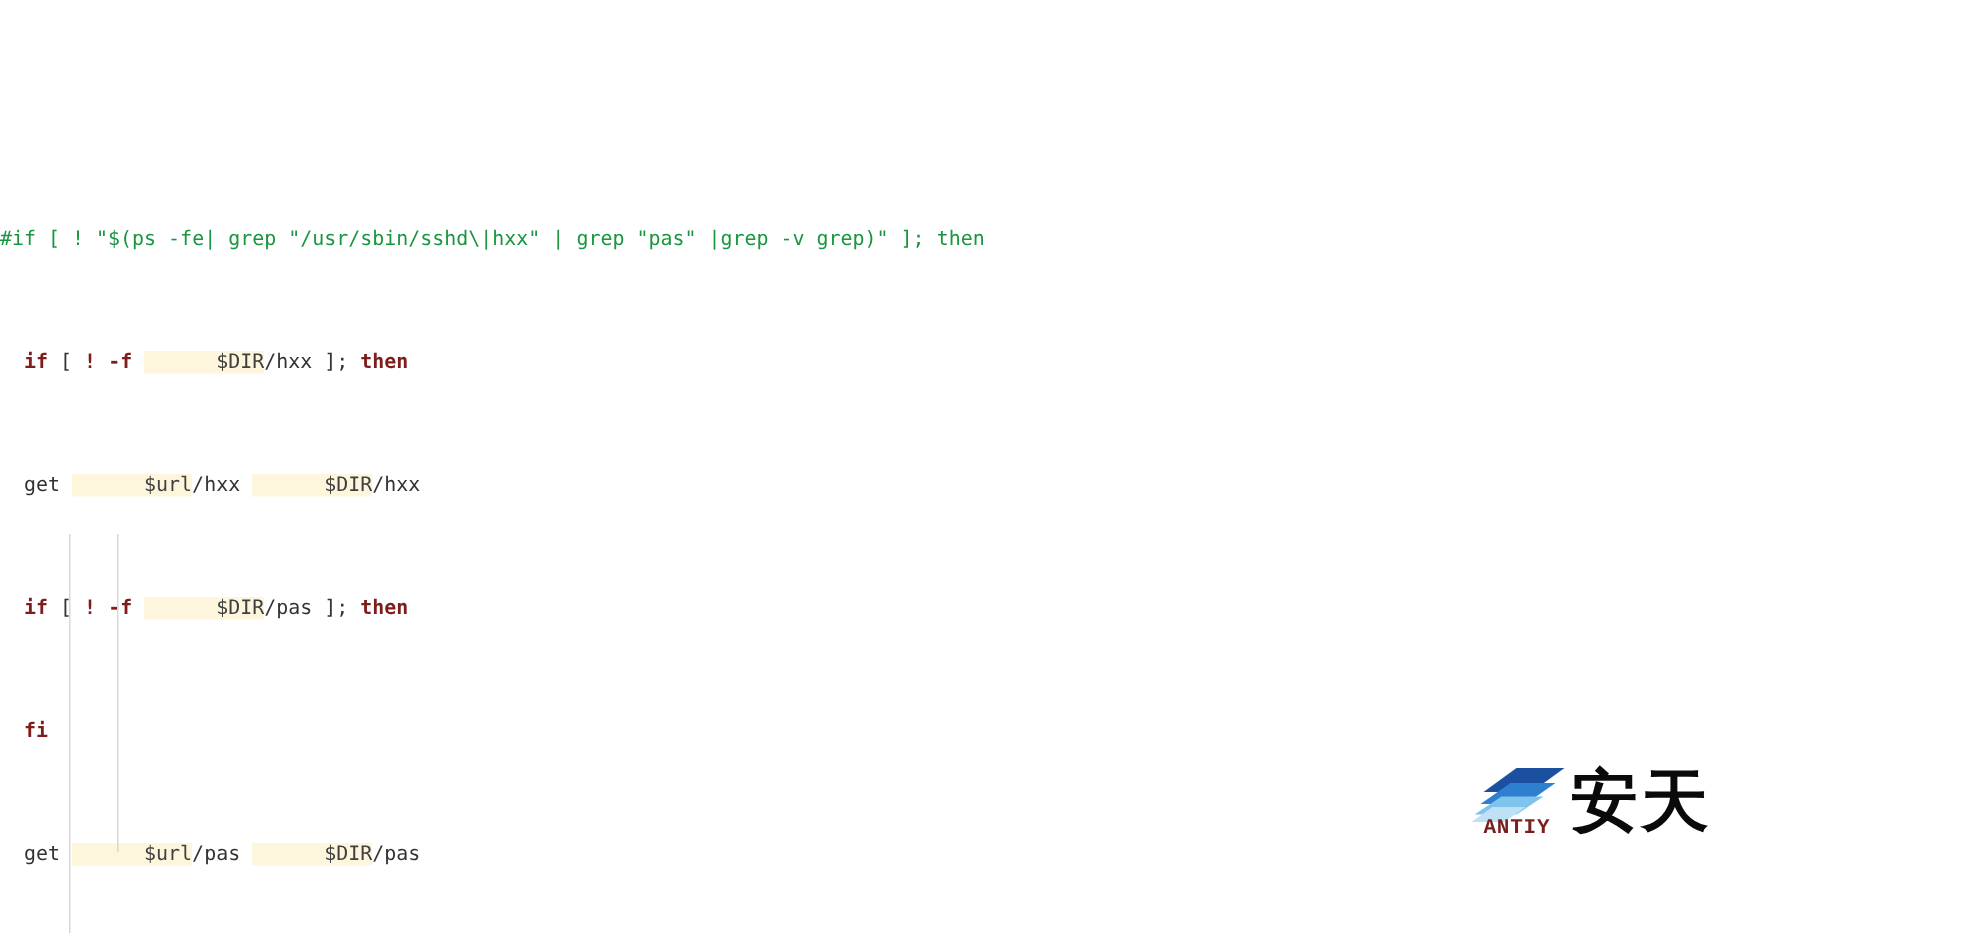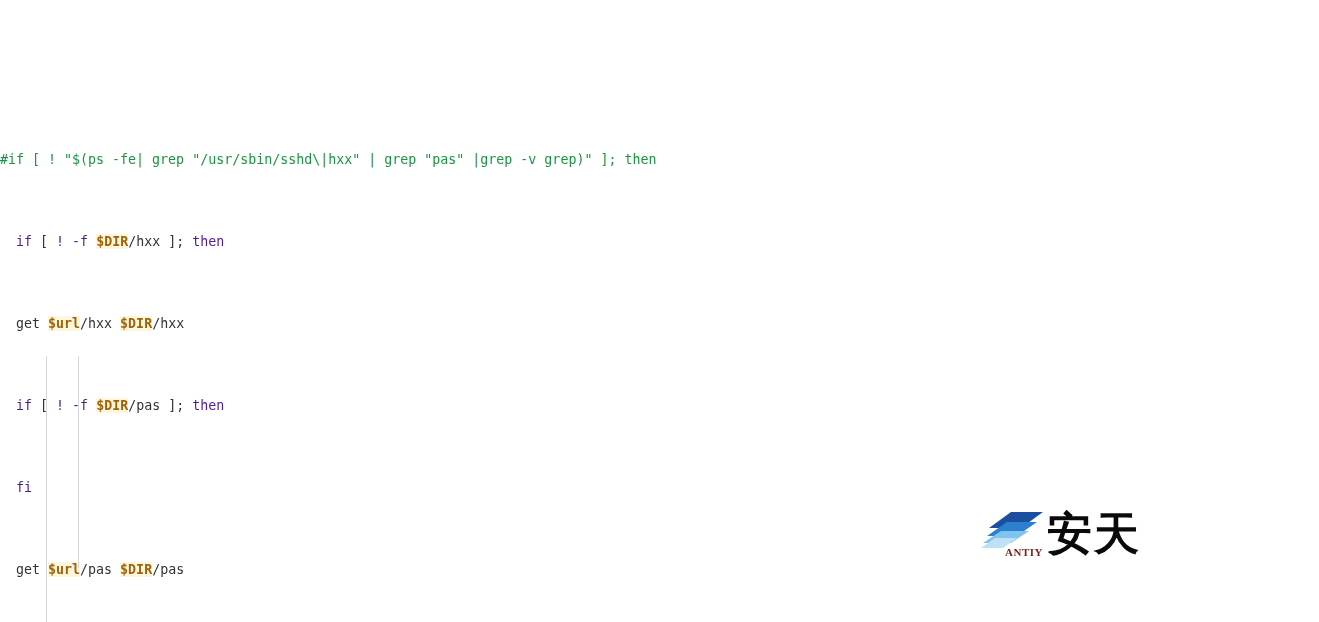--- a/index.html
+++ b/index.html
@@ -11,39 +11,39 @@
     color:#333333;
     -webkit-font-smoothing:none;
   }
   #code{
     position:relative;
     padding:4px 0 0 0;
     white-space:pre;
   }
   .ln{ white-space:pre; display:block; height:16.4px; }
   
-  .kw    { color:#4c1d95; font-weight:normal; }        
-  .var   { color:#a16207; font-weight:bold; background:#fdf6dd; }
+  .kw    { color:#7f1d1d; font-weight:bold; }        
+  .var   { color:#404040; font-weight:normal; background:#fdf6dd;padding-left:48px; }
   .cmt   { color:#1a9641; }
   .pl    { color:#333333; }
 
   
   .guide{ position:absolute; width:1px; background:#d8d8d8; }
 
   
   #antiy{
     position:absolute; left:981px; top:508px;
     width:175px; height:56px;
     pointer-events:none;
   }
   #antiy .mark{ position:absolute; left:0; top:2px; }
   #antiy .antiy-text{
-    position:absolute; left:24px; top:36px;
-    font-family:Liberation Serif, serif;
-    font-size:11px; font-weight:bold; letter-spacing:.5px;
+    position:absolute; left:8px; top:36px;
+    font-family:Liberation Mono, monospace;
+    font-size:14px; font-weight:bold; letter-spacing:.5px;
     color:#7a1f1f;
   }
   #antiy .cjk{
     position:absolute; left:66px; top:0px;
     font-family:"DejaVu Sans","Liberation Sans",sans-serif;
     font-size:45px; font-weight:bold; color:#0a0a0a;
     letter-spacing:2px; line-height:52px;
   }
 </style>
 </head>

